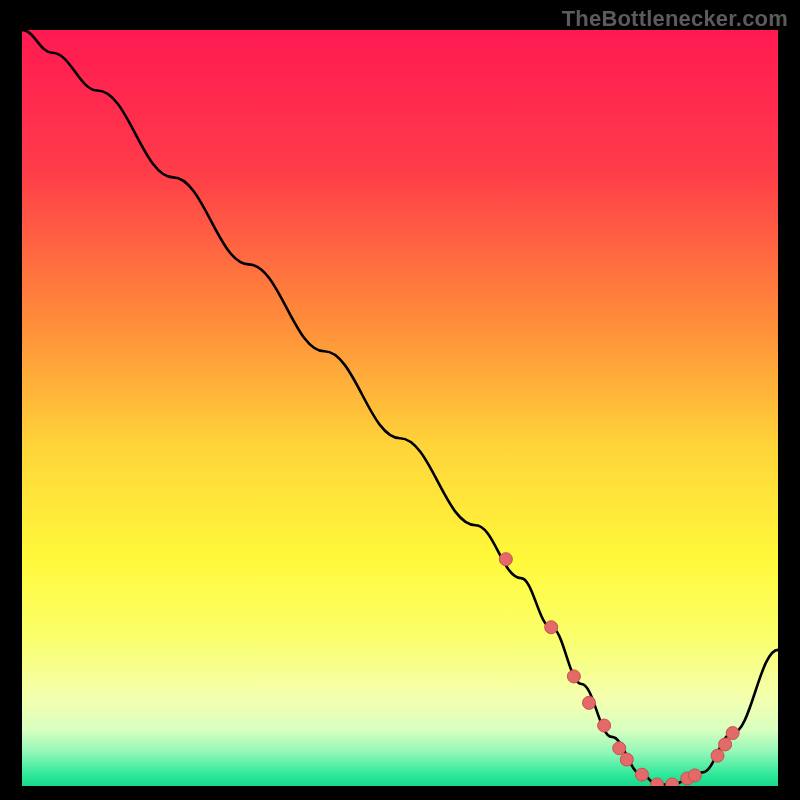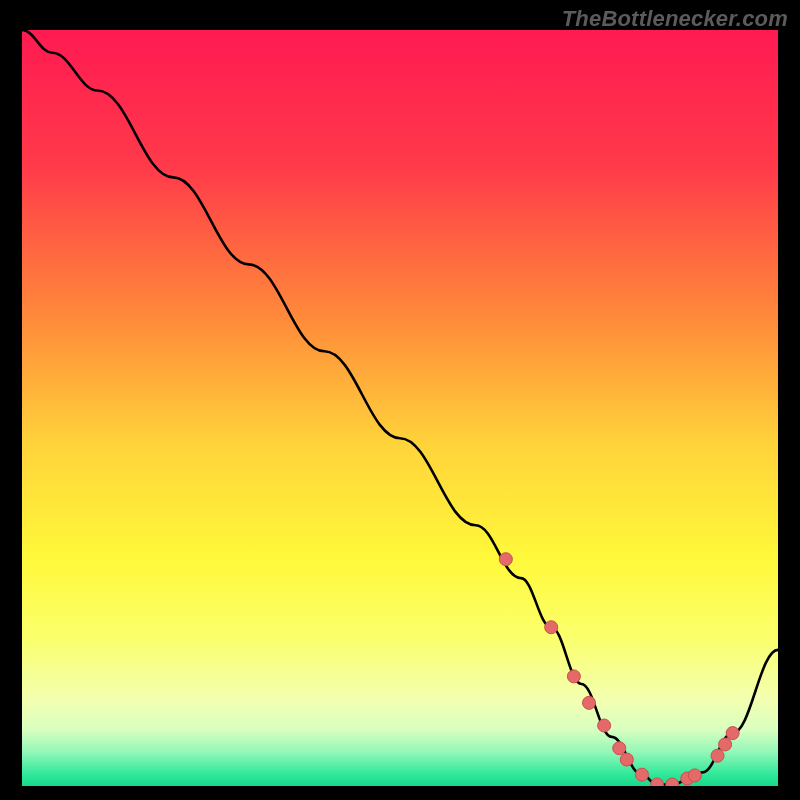--- a/index.html
+++ b/index.html
@@ -9,21 +9,20 @@
     height: 800px;
     background: #000;
     overflow: hidden;
     font-family: Arial, Helvetica, sans-serif;
   }
   .frame {
     position: relative;
     width: 800px;
     height: 800px;
     background: #000;
-    font-style: italic;
   }
   .watermark {
     position: absolute;
     top: 6px;
     right: 12px;
     color: #5b5b5b;
     font-size: 22px;
     font-weight: 600;
     letter-spacing: 0.2px;
   }

